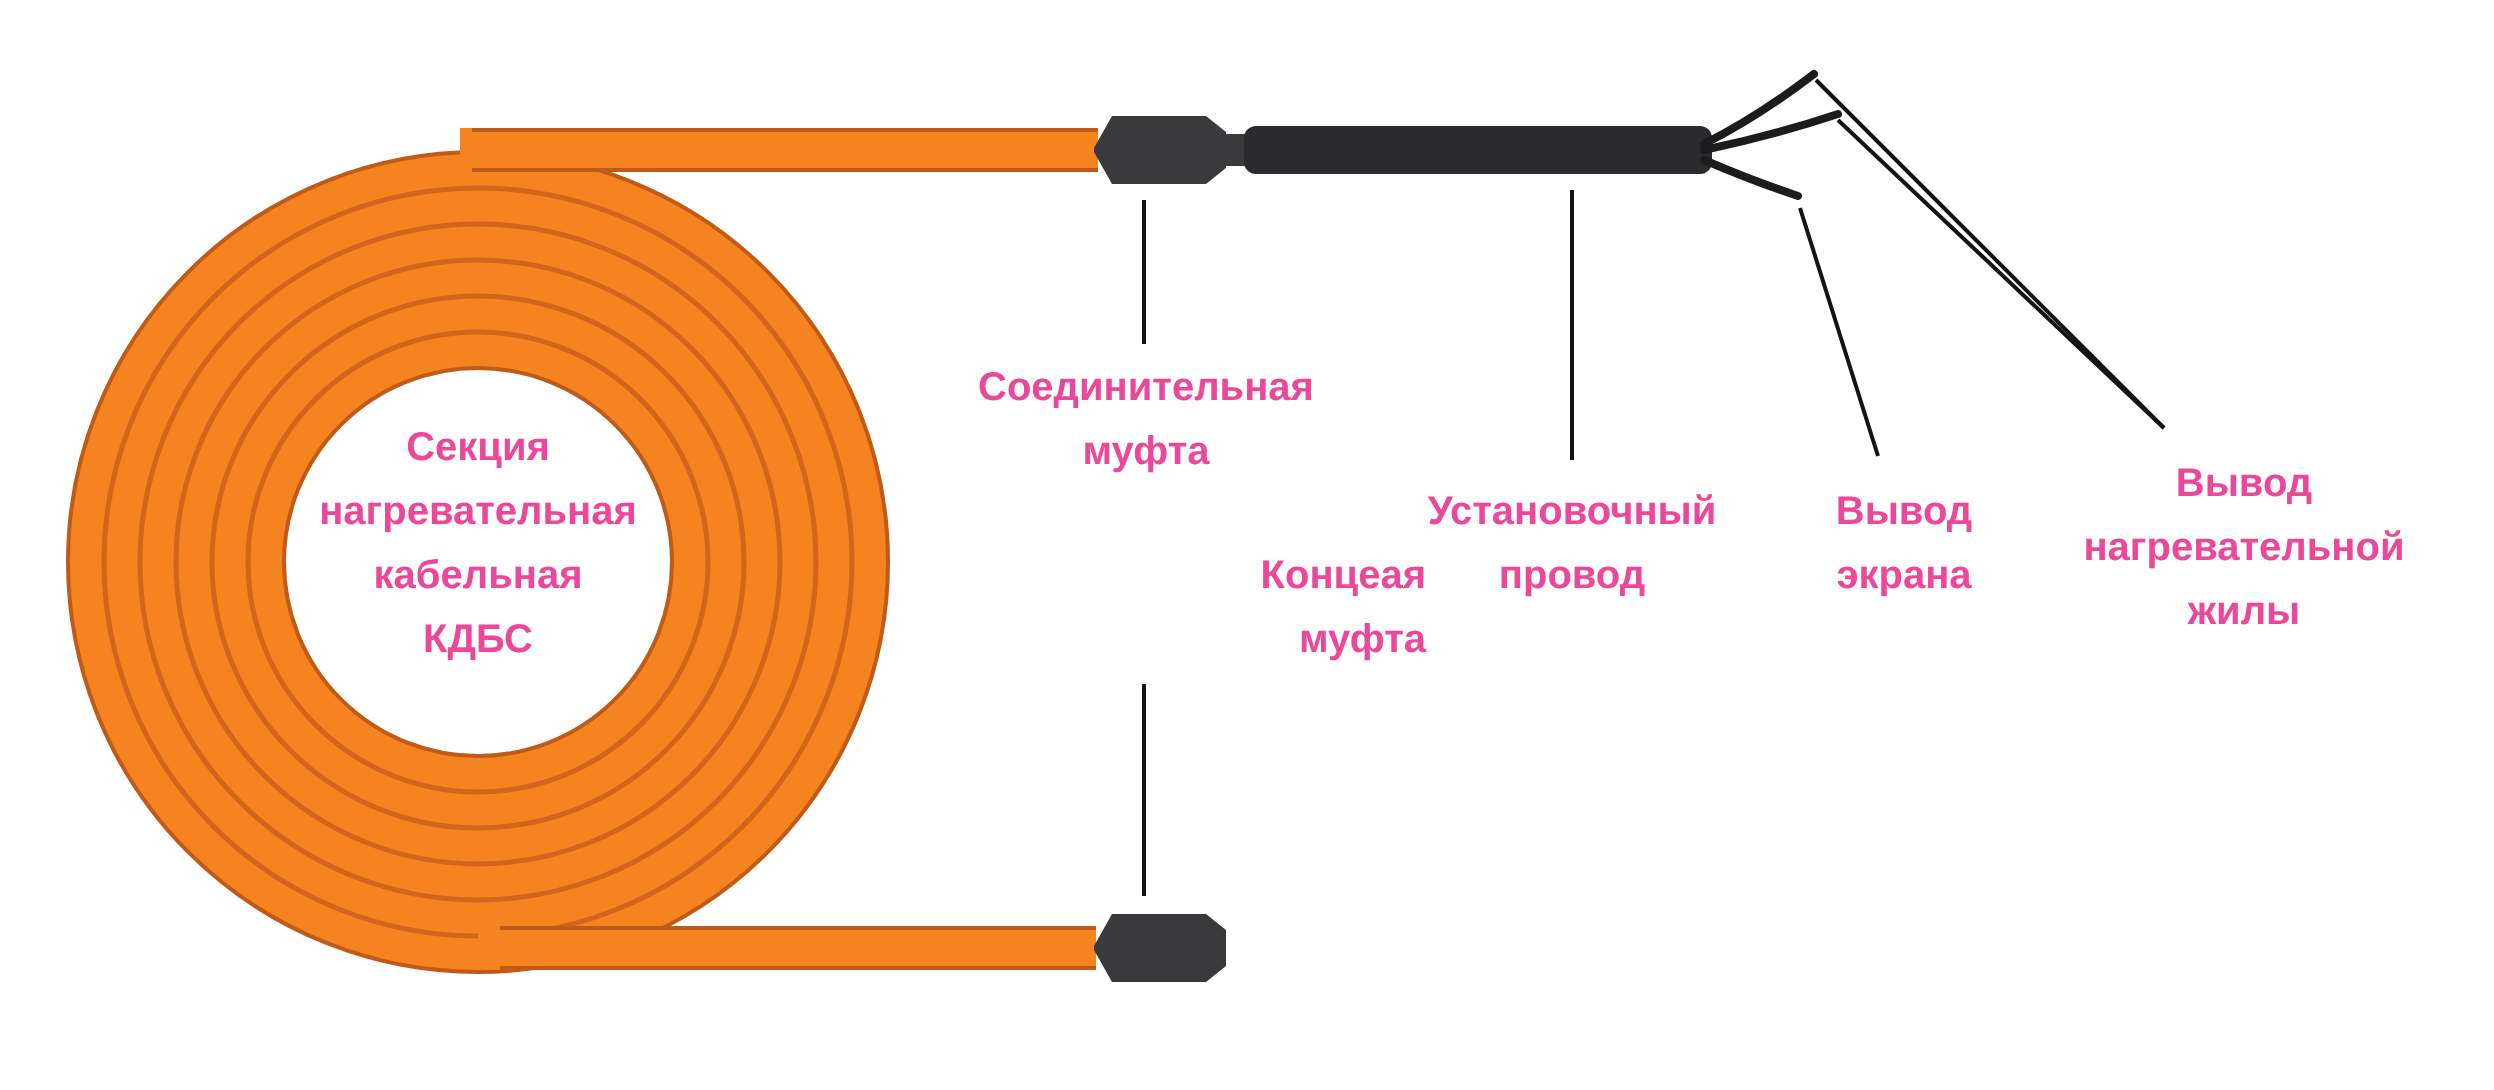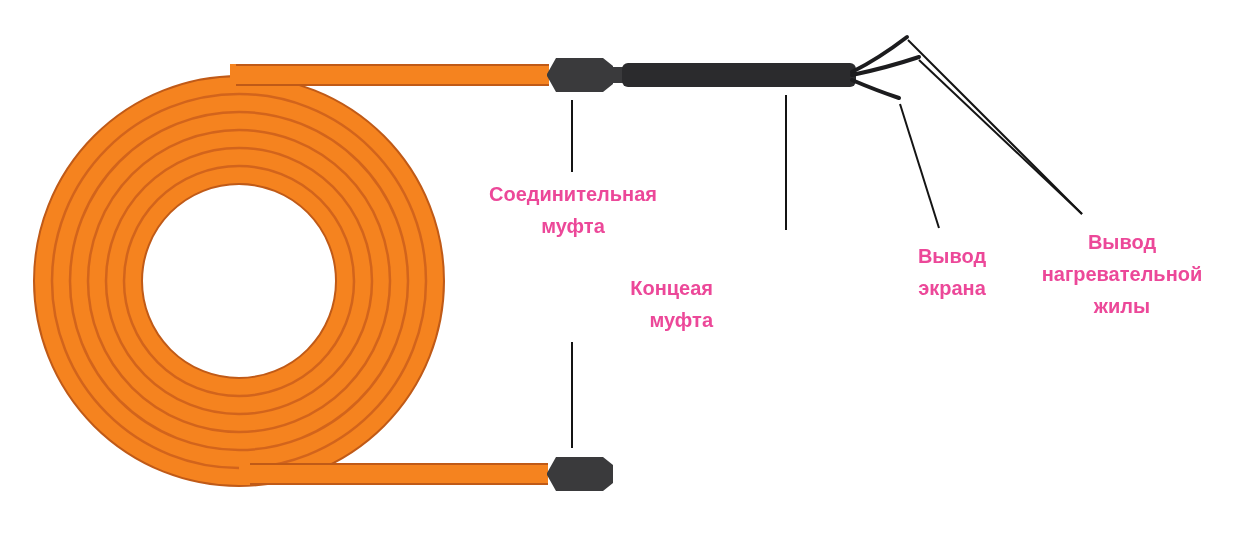--- a/index.html
+++ b/index.html
@@ -84,27 +84,33 @@
     <g>
       <line class="leader" x1="572" y1="100" x2="572" y2="172"></line>
       <line class="leader" x1="572" y1="342" x2="572" y2="448"></line>
       <line class="leader" x1="786" y1="95" x2="786" y2="230"></line>
       <line class="leader" x1="900" y1="104" x2="939" y2="228"></line>
       <line class="leader" x1="908" y1="40" x2="1082" y2="214"></line>
       <line class="leader" x1="919" y1="60" x2="1082" y2="214"></line>
     </g>
   </svg>
 
+  <div class="label" style="left:99px;  top:208px; width:280px;">Секция
+нагревательная
+кабельная
+КДБС</div>
 
   <div class="label" style="left:433px; top:178px; width:280px;">Соединительная
 муфта</div>
 
   <div class="label" style="left:433px; top:272px; width:280px;text-align:right;">Концеая
 муфта</div>
 
+  <div class="label" style="left:646px; top:240px; width:280px;">Установочный
+провод</div>
 
   <div class="label" style="left:832px; top:240px; width:240px;">Вывод
 экрана</div>
 
   <div class="label" style="left:997px; top:226px; width:250px;">Вывод
 нагревательной
 жилы</div>
 
 </div>
 

